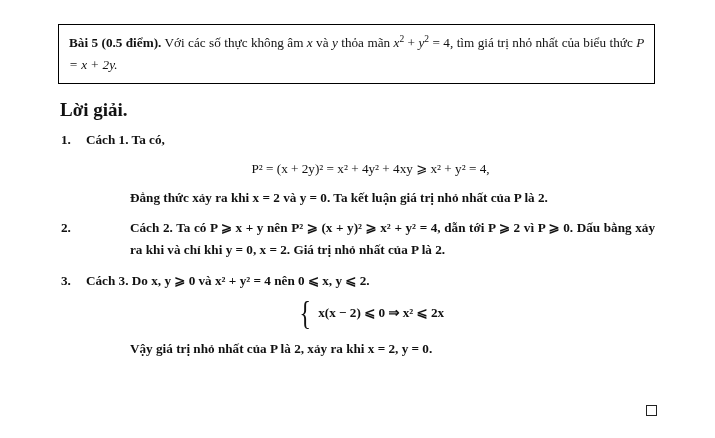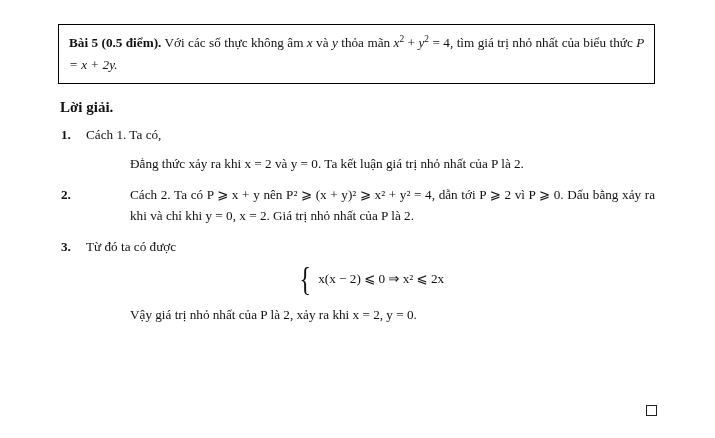--- a/index.html
+++ b/index.html
@@ -29,21 +29,21 @@
     text-align: justify;
   }
   .problem-box .ptitle {
     font-weight: bold;
   }
   .mi { font-style: italic; }
   .sup { font-size: 0.72em; vertical-align: super; }
 
   .solution-heading {
     font-weight: bold;
-    font-size: 15px;
+    font-size: 19px;
     margin: 15px 0 8px 2px;
   }
 
   ol.steps {
     list-style: none;
     margin: 0;
     padding: 0;
     font-size: 13.2px;
   }
   ol.steps > li {
@@ -51,21 +51,21 @@
     padding-left: 28px;
     margin-bottom: 9px;
     line-height: 1.65;
   }
   ol.steps > li .marker {
     position: absolute;
     left: 3px;
     top: 0;
     font-weight: bold;
   }
-  .para { margin: 0 0 7px 0; text-align: justify; }
+  .para { margin: 0 0 7px 0; text-align: justify; font-weight: bold; }
   .para:last-child { margin-bottom: 0; margin-left: 44px; }
 
   .display {
     text-align: center;
     margin: 5px 0 7px 0;
     font-size: 13.2px;
   }
 
   
   .system {
@@ -77,20 +77,21 @@
     font-size: 34px;
     line-height: 0.8;
     font-family: "Liberation Serif", serif;
     transform: scaleX(0.7);
     display: inline-block;
   }
   .system-lines {
     display: inline-block;
     text-align: right;
     line-height: 1.75;
+    font-weight: bold;
   }
 
   .endmark {
     position: absolute;
     right: 58px;
     bottom: 22px;
     width: 9px;
     height: 9px;
     border: 1.3px solid #222222;
   }
@@ -104,31 +105,32 @@
     <span class="ptitle">Bài 5 (0.5 điểm).</span><span> Với các số thực không âm </span><span class="mi">x</span><span> và </span><span class="mi">y</span><span> thỏa mãn </span><span class="mi">x</span><span class="sup">2</span><span> + </span><span class="mi">y</span><span class="sup">2</span><span> = 4</span><span>, tìm giá trị nhỏ nhất của biểu thức </span><span class="mi">P</span><span class="mi"> = x + 2y.</span>
   </div>
 
   <div class="solution-heading">Lời giải.</div>
 
   <ol class="steps">
 
     <li>
       <span class="marker">1.</span>
       <div class="para">Cách 1. Ta có,</div>
+      <div class="display">P² = (x + 2y)² = x² + 4y² + 4xy ⩾ x² + y² = 4,</div>
       <div class="para">Đẳng thức xảy ra khi x = 2 và y = 0. Ta kết luận giá trị nhỏ nhất của P là 2.</div>
     </li>
 
     <li>
       <span class="marker">2.</span>
       <div class="para">Cách 2. Ta có P ⩾ x + y nên P² ⩾ (x + y)² ⩾ x² + y² = 4, dẫn tới P ⩾ 2 vì P ⩾ 0. Dấu bằng xảy ra khi và chỉ khi y = 0, x = 2. Giá trị nhỏ nhất của P là 2.</div>
     </li>
 
     <li>
       <span class="marker">3.</span>
-      <div class="para">Từ đó ta có được</div>
+      <div class="para">Cách 3. Do x, y ⩾ 0 và x² + y² = 4 nên 0 ⩽ x, y ⩽ 2.</div>
       <div class="display">
         <span class="system">
           <span class="brace">{</span>
           <span class="system-lines">
             <div>x(x − 2) ⩽ 0 ⇒ x² ⩽ 2x</div>
           </span>
         </span>
       </div>
       <div class="para">Vậy giá trị nhỏ nhất của P là 2, xảy ra khi x = 2, y = 0.</div>
     </li>

